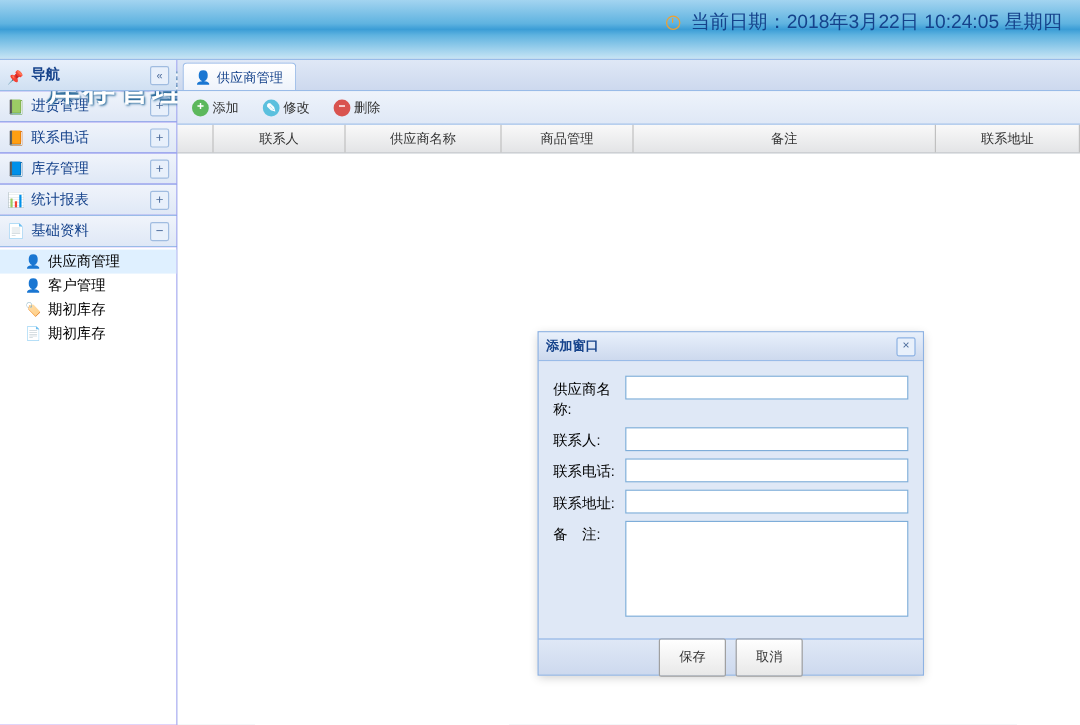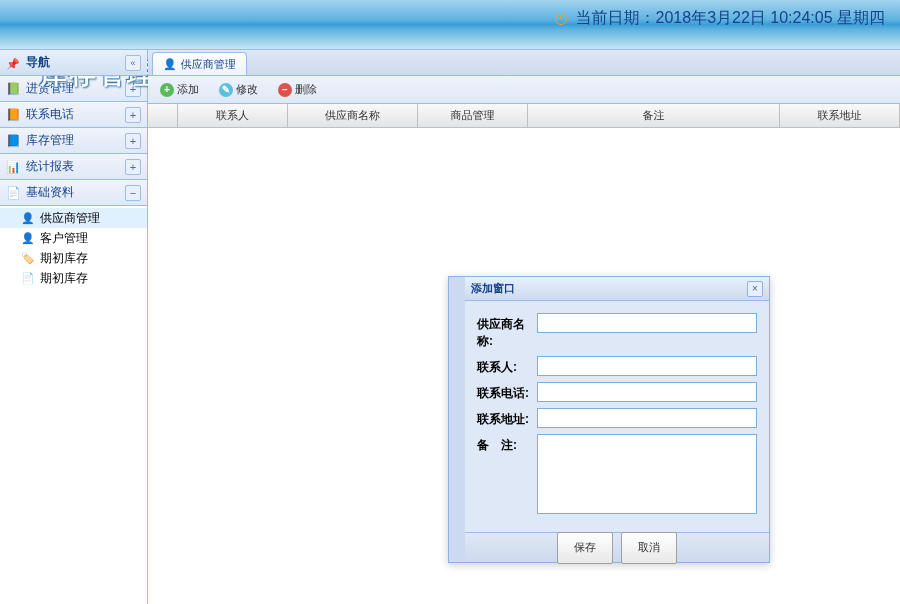--- a/index.html
+++ b/index.html
@@ -46,27 +46,27 @@
     .tb-btn-icon { width: 14px; height: 14px; margin-right: 3px; display: inline-flex; align-items: center; justify-content: center; border-radius: 50%; font-size: 10px; font-weight: bold; color: #fff; }
     .icon-add { background: #5cb85c; }
     .icon-edit { background: #5bc0de; }
     .icon-del { background: #d9534f; }
     
     .grid-header { height: 24px; background: linear-gradient(to bottom, #f9f9f9, #e3e4e6); border-bottom: 1px solid #c0c0c0; display: flex; }
     .grid-col { border-right: 1px solid #c0c0c0; display: flex; align-items: center; justify-content: center; font-size: 11px; color: #333; }
     .grid-body { flex: 1; background: #fff; }
     
     
-    .dialog { position: absolute; left: 300px; top: 226px; width: 322px; background: #cdd9ee; border: 1px solid #8db2e3; box-shadow: 0 2px 8px rgba(0,0,0,0.2); padding-left: 16px; }
+    .dialog { position: absolute; left: 300px; top: 226px; width: 322px; background: #cdd9ee; border: 1px solid #8db2e3; box-shadow: 0 2px 8px rgba(0,0,0,0.2); }
     .dialog-header { height: 24px; background: linear-gradient(to bottom, #e8f0fb, #cdd9ee); border-bottom: 1px solid #99bbe8; display: flex; align-items: center; padding: 0 6px; }
     .dialog-title { flex: 1; font-weight: bold; color: #15428b; font-size: 11px; }
     .dialog-close { width: 16px; height: 16px; border: 1px solid #8db2e3; background: #e8f0fb; display: flex; align-items: center; justify-content: center; cursor: pointer; font-size: 10px; color: #4a6a9a; border-radius: 2px; }
     .dialog-body { padding: 12px; background: #dfe8f6; }
     .form-row { display: flex; align-items: flex-start; margin-bottom: 6px; }
-    .form-label { width: 60px; text-align: left; color: #000; font-size: 12px; padding-top: 3px; font-weight: bold; }
+    .form-label { width: 60px; text-align: left; color: #000; font-size: 12px; padding-top: 3px; }
     .form-input { flex: 1; height: 20px; border: 1px solid #7eadd9; background: #fff; padding: 0 4px; font-size: 12px; }
     .form-textarea { flex: 1; height: 80px; border: 1px solid #7eadd9; background: #fff; padding: 4px; font-size: 12px; resize: none; }
     .dialog-footer { height: 30px; background: linear-gradient(to bottom, #dfe8f6, #cdd9ee); border-top: 1px solid #99bbe8; display: flex; align-items: center; justify-content: center; gap: 8px; }
     .dlg-btn { width: 56px; height: 32px; background: linear-gradient(to bottom, #fff, #e8e8e8); border: 1px solid #a0a0a0; border-radius: 2px; font-size: 11px; cursor: pointer; color: #333; }
   </style>
 </head>
 <body>
 
 <div class="header">
   <div class="header-title">库存管理系统</div>

